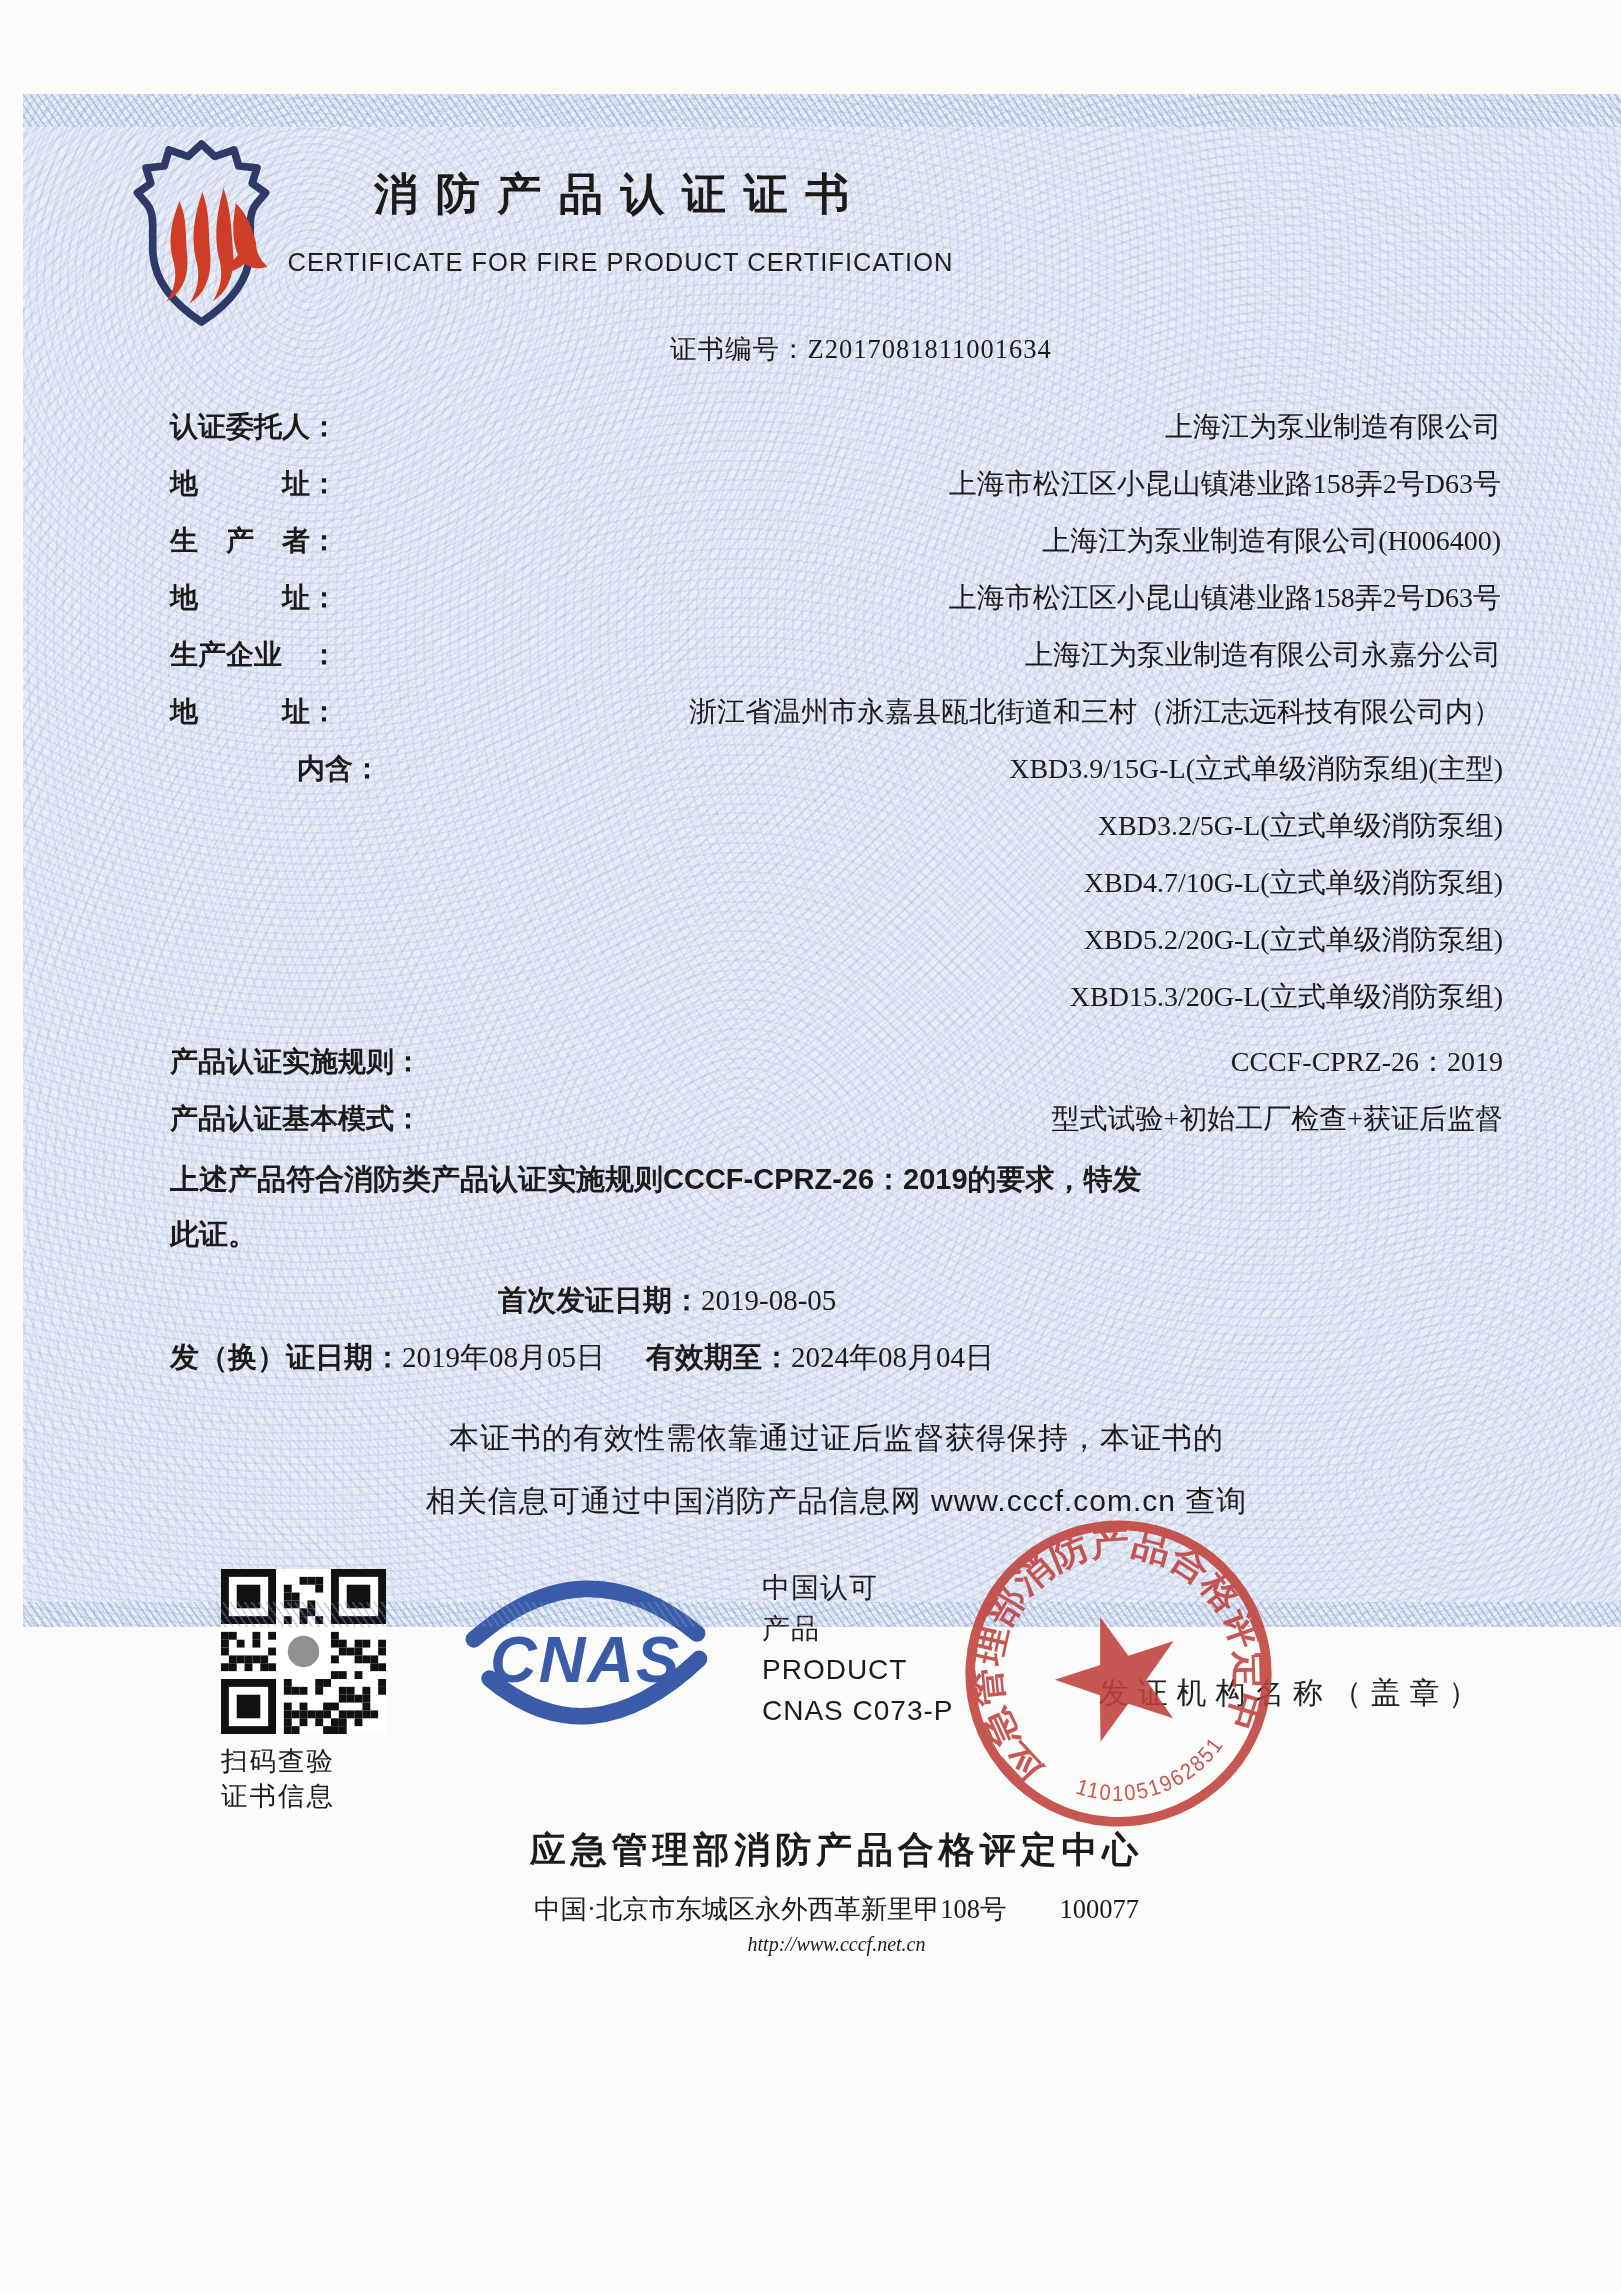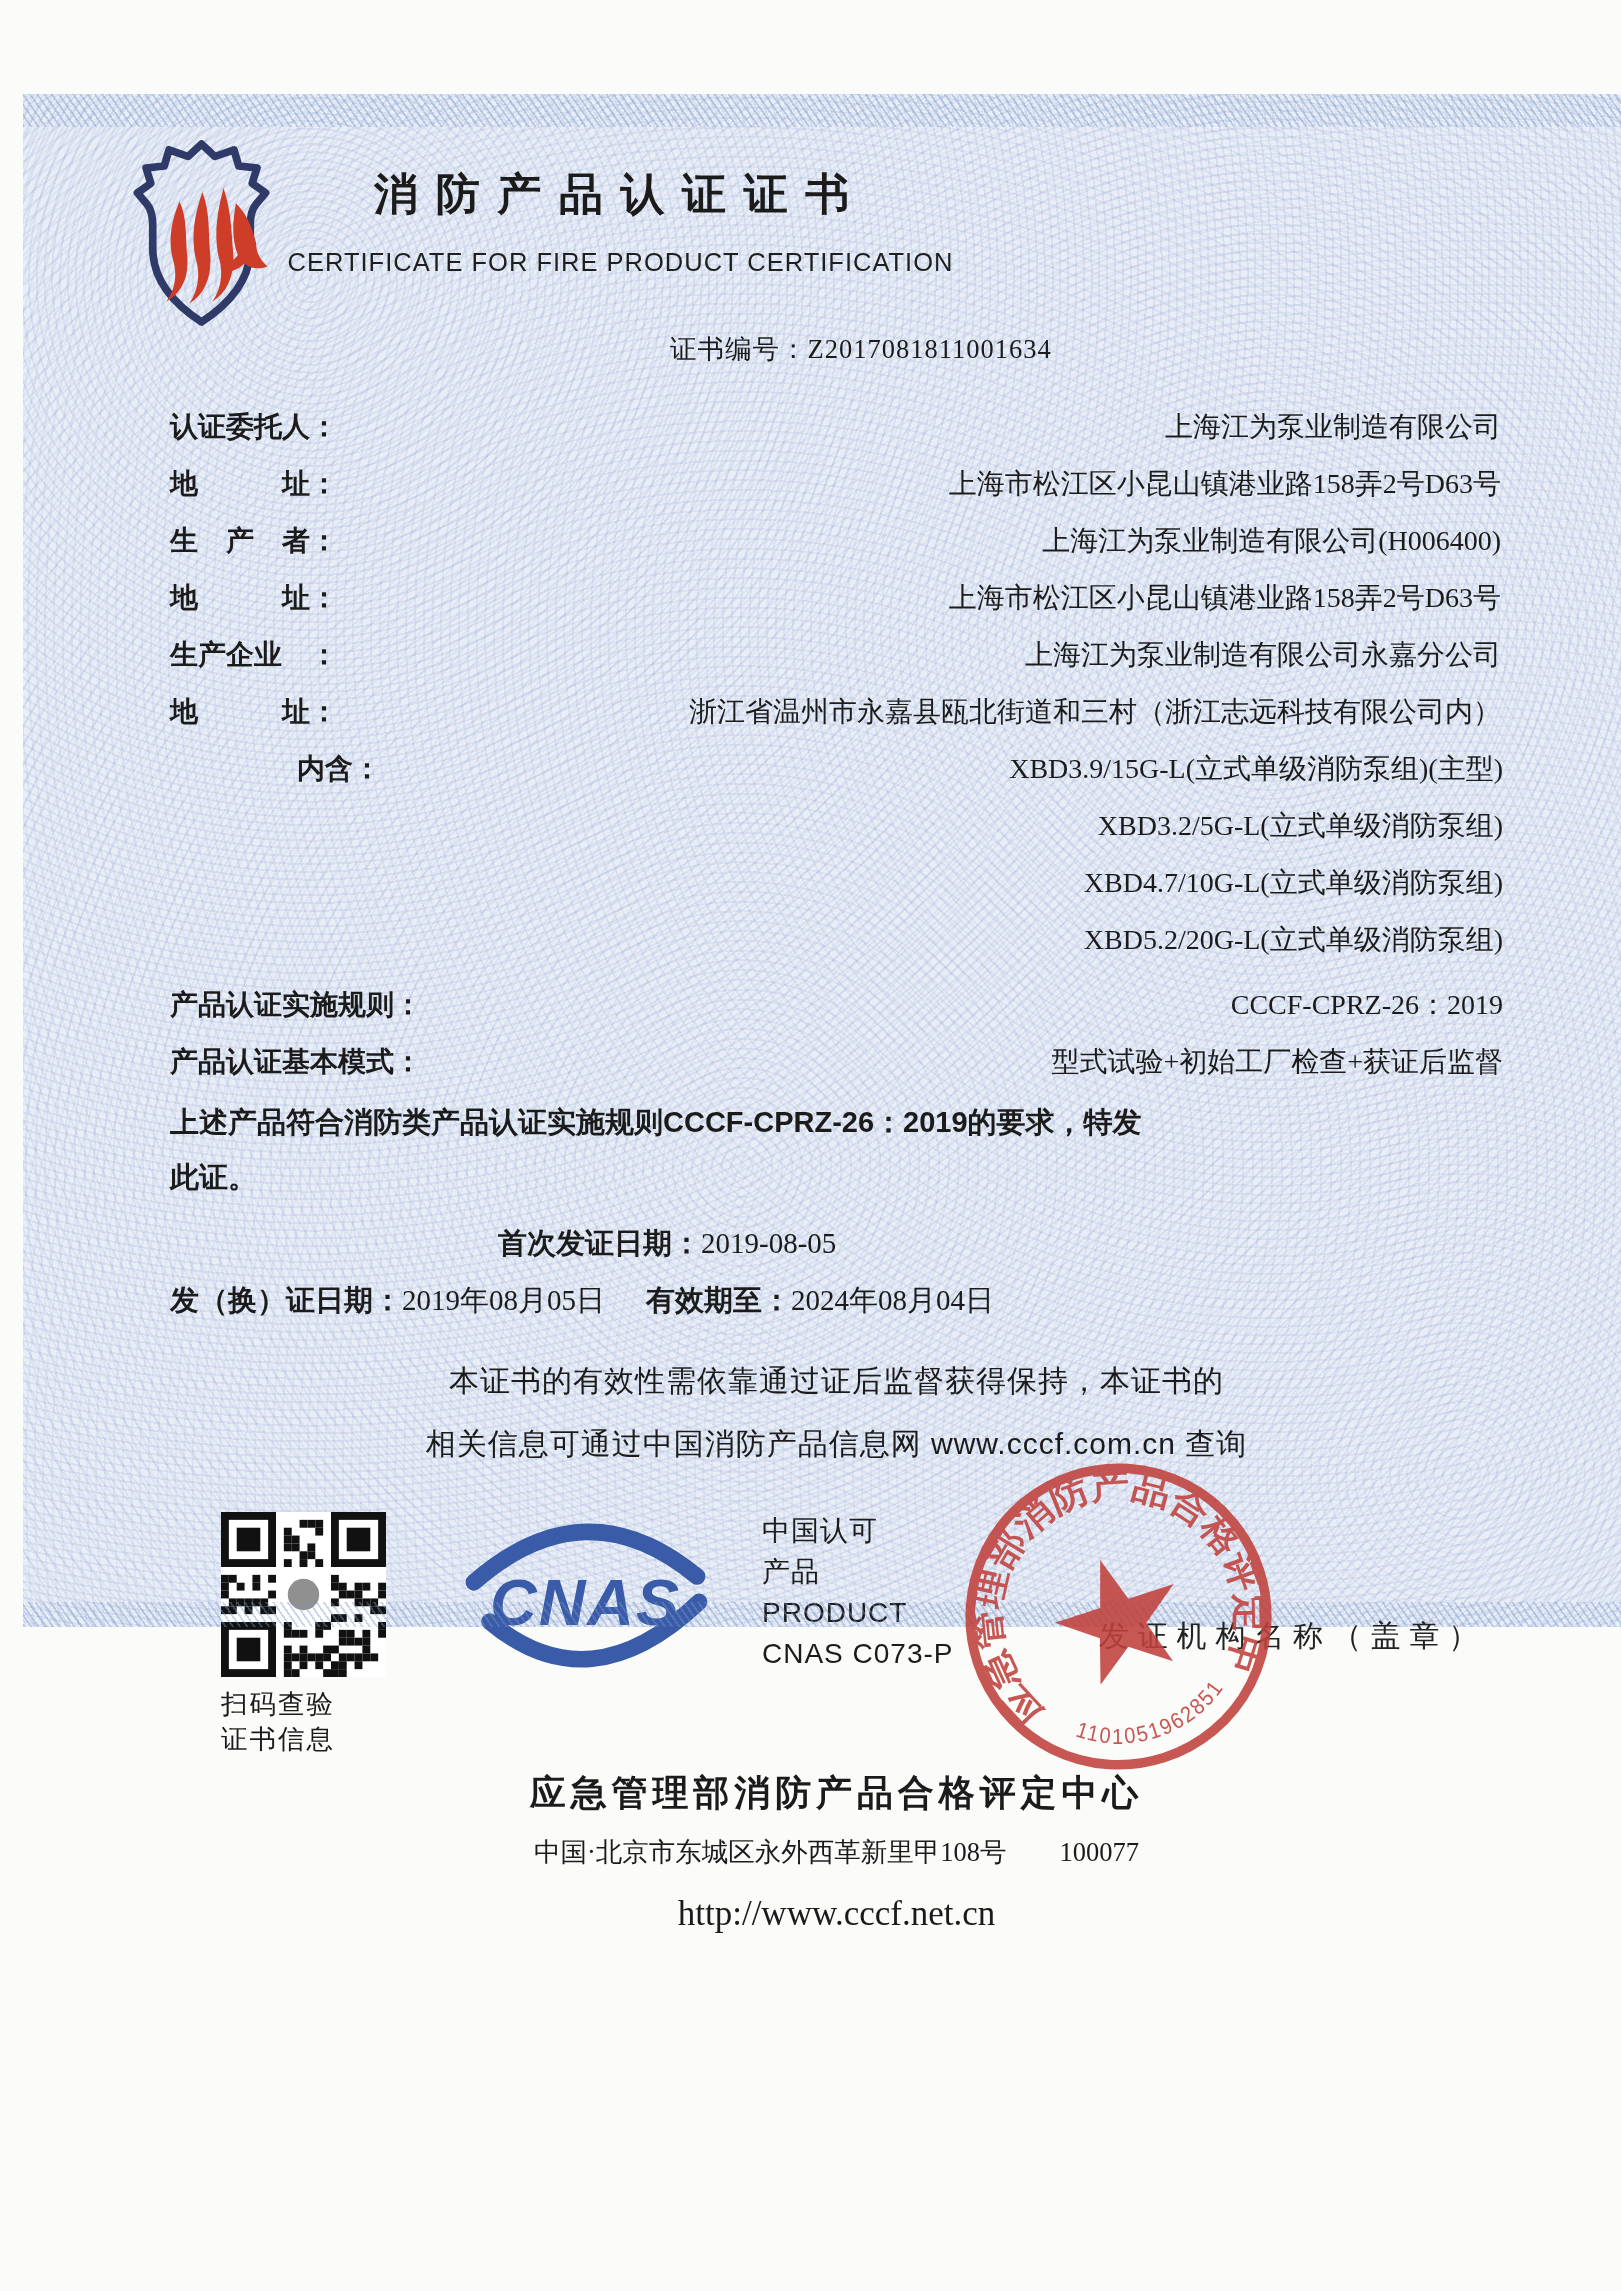--- a/index.html
+++ b/index.html
@@ -70,21 +70,21 @@
   .cnas-text{position:absolute;left:592px;top:9.8px;font-size:28px;line-height:41px;letter-spacing:1px;}
   .stamp{position:absolute;left:784px;top:-53px;width:329px;height:339px;z-index:2;opacity:.88;}
   .stamp-caption{
     position:absolute;left:929px;top:116px;z-index:1;
     font-family:"Liberation Serif","DejaVu Serif",serif;
     font-size:30px;letter-spacing:8.8px;white-space:nowrap;color:#222;
   }
 
   .org-name{margin-top:11.8px;text-align:center;font-size:36px;font-weight:bold;letter-spacing:4.9px;}
   .org-address{margin-top:15.7px;text-align:center;font-size:26.5px;font-family:"Liberation Serif","DejaVu Serif",serif;}
-  .website{margin-top:24px;text-align:center;font-size:35px;font-family:"Liberation Serif","DejaVu Serif",serif;}
+  .website{margin-top:6px;text-align:center;font-size:20px;font-family:"Liberation Serif","DejaVu Serif",serif;font-style:italic;}
 </style>
 </head>
 <body>
 
 <div class="paper">
   <div class="content">
 
     <div class="header">
       <div class="logo">
         <svg width="153" height="204" viewBox="0 0 160 210">
@@ -137,20 +137,24 @@
           <span class="flabel"></span>
           <span class="fvalue">XBD3.2/5G-L(立式单级消防泵组)</span>
         </div>
       <div class="row sub">
           <span class="flabel"></span>
           <span class="fvalue">XBD4.7/10G-L(立式单级消防泵组)</span>
         </div>
       <div class="row sub">
           <span class="flabel"></span>
           <span class="fvalue">XBD5.2/20G-L(立式单级消防泵组)</span>
+        </div>
+      <div class="row sub">
+          <span class="flabel"></span>
+          <span class="fvalue">XBD15.3/20G-L(立式单级消防泵组)</span>
         </div>
     </div>
 
     <div class="rules">
       <div class="row">
           <span class="flabel">产品认证实施规则：</span>
           <span class="fvalue">CCCF-CPRZ-26：2019</span>
         </div>
       <div class="row">
           <span class="flabel">产品认证基本模式：</span>

